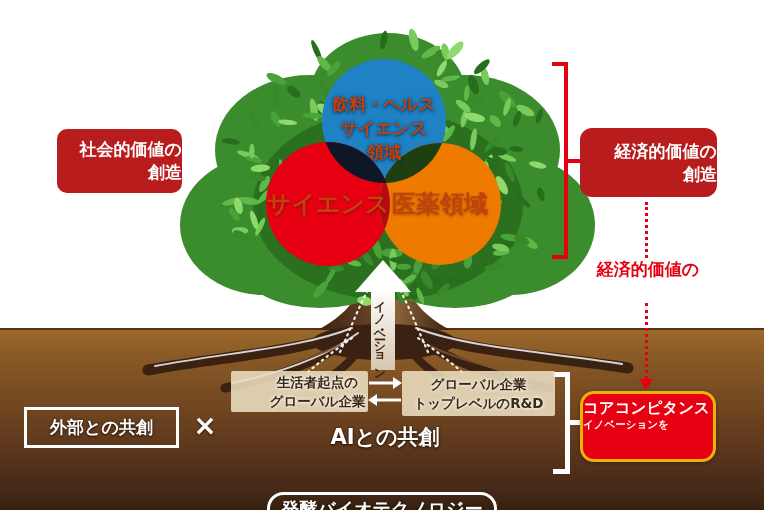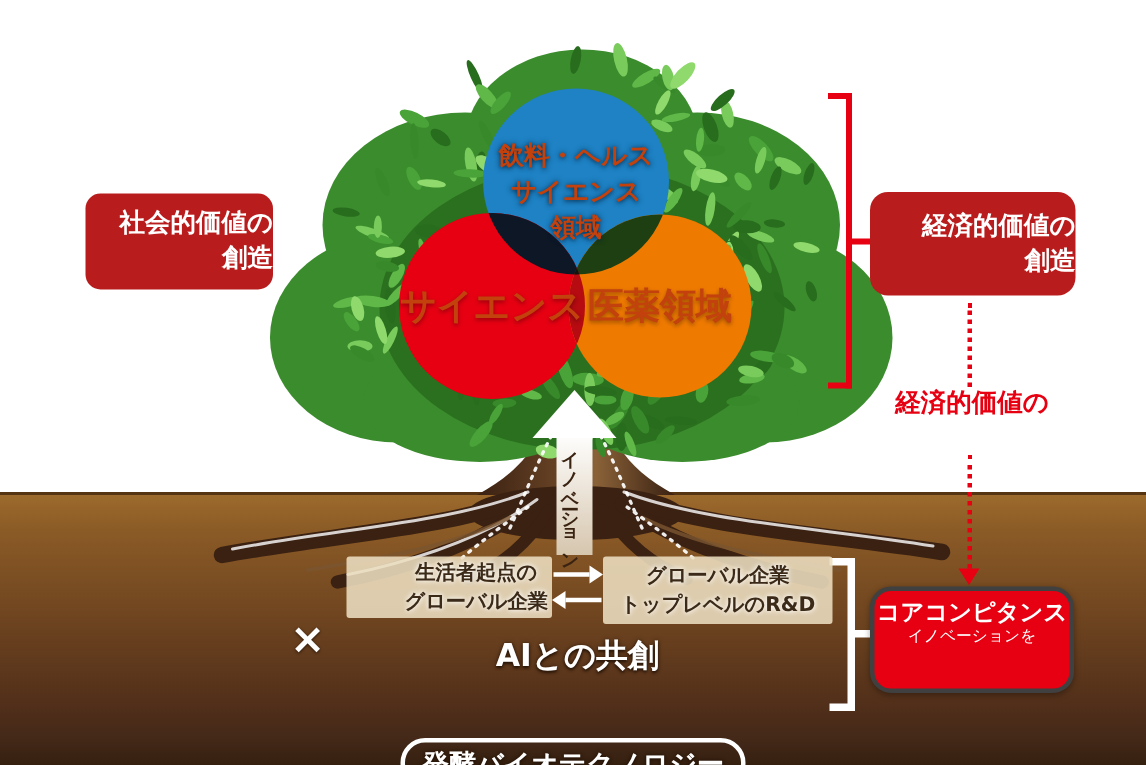--- a/index.html
+++ b/index.html
@@ -30,25 +30,25 @@
   .big-domain{font-size:24px;line-height:26px;text-shadow:0 1px 3px rgba(0,0,0,.35);}
   
   .red-bracket{left:552px;top:62px;width:16px;height:197px;border-top:4px solid #e60012;border-bottom:4px solid #e60012;border-right:4px solid #e60012;z-index:5;}
   .red-bracket-conn{left:567px;top:159px;width:13px;height:4px;background:#e60012;z-index:5;}
   
   .dotted-red{width:0;border-left:3px dotted #e60012;z-index:5;}
   .red-arrowhead{width:0;height:0;border-left:7px solid transparent;border-right:7px solid transparent;border-top:11px solid #e60012;z-index:5;}
   .reinvest{left:583px;top:259px;width:130px;text-align:center;color:#e60012;font-weight:bold;font-size:17px;line-height:21px;z-index:5;}
   
   .core-box{
-    left:580px;top:391px;width:136px;height:71px;background:#e60012;border:3px solid #404040;border-radius:14px;
-    color:#fff;text-align:center;z-index:6;box-shadow:0 1px 4px rgba(0,0,0,.35);
+    left:580px;top:391px;width:136px;height:71px;background:#e60012;border:3px solid #eab308;border-radius:14px;
+    color:#fff;text-align:left;z-index:6;box-shadow:0 1px 4px rgba(0,0,0,.35);
   }
   .core-title{font-size:15.5px;font-weight:bold;margin-top:5px;line-height:19px;}
-  .core-sub{font-size:10.5px;font-weight:normal;line-height:13.5px;}
+  .core-sub{font-size:10.5px;font-weight:bold;line-height:13.5px;}
   
   .white-bracket{left:553px;top:372px;width:17px;height:102px;border-top:5px solid #fff;border-bottom:5px solid #fff;border-right:5px solid #fff;z-index:5;}
   .white-bracket-conn{left:569px;top:420px;width:11px;height:5px;background:#fff;z-index:5;}
   
   .tan-box{
     background:rgba(236,222,192,.88);border-radius:2px;color:#3b2a18;font-weight:bold;text-align:center;
     display:flex;flex-direction:column;justify-content:center;z-index:5;
   }
   .tan-box .ln{font-size:13.5px;line-height:19px;text-shadow:0 0 3px rgba(255,255,255,.95),0 0 5px rgba(255,255,255,.7);}
   
@@ -423,17 +423,20 @@
     <g>
       <line x1="11" y1="24" x2="35" y2="24" stroke="#fff" stroke-width="3"></line>
       <polygon points="11,18 2,24 11,30" fill="#fff"></polygon>
     </g>
   </svg>
   <div class="abs ai-label shadow-text">AIとの共創</div>
   <div class="abs white-outline-box shadow-text" style="left:267px;top:448px;width:230px;height:33px;border-radius:17px;font-size:18px;margin-top:44px;">
     <span>発酵バイオテクノロジー</span>
   </div>
 
+  <div class="abs white-outline-box shadow-text" style="left:24px;top:407px;width:155px;height:41px;font-size:17px;">
+    <span>外部との共創</span>
+  </div>
   <div class="abs multiply">×</div>
 
   <div class="abs trunk-label">イノベーション</div>
 
 </div>
 
 </body></html>

